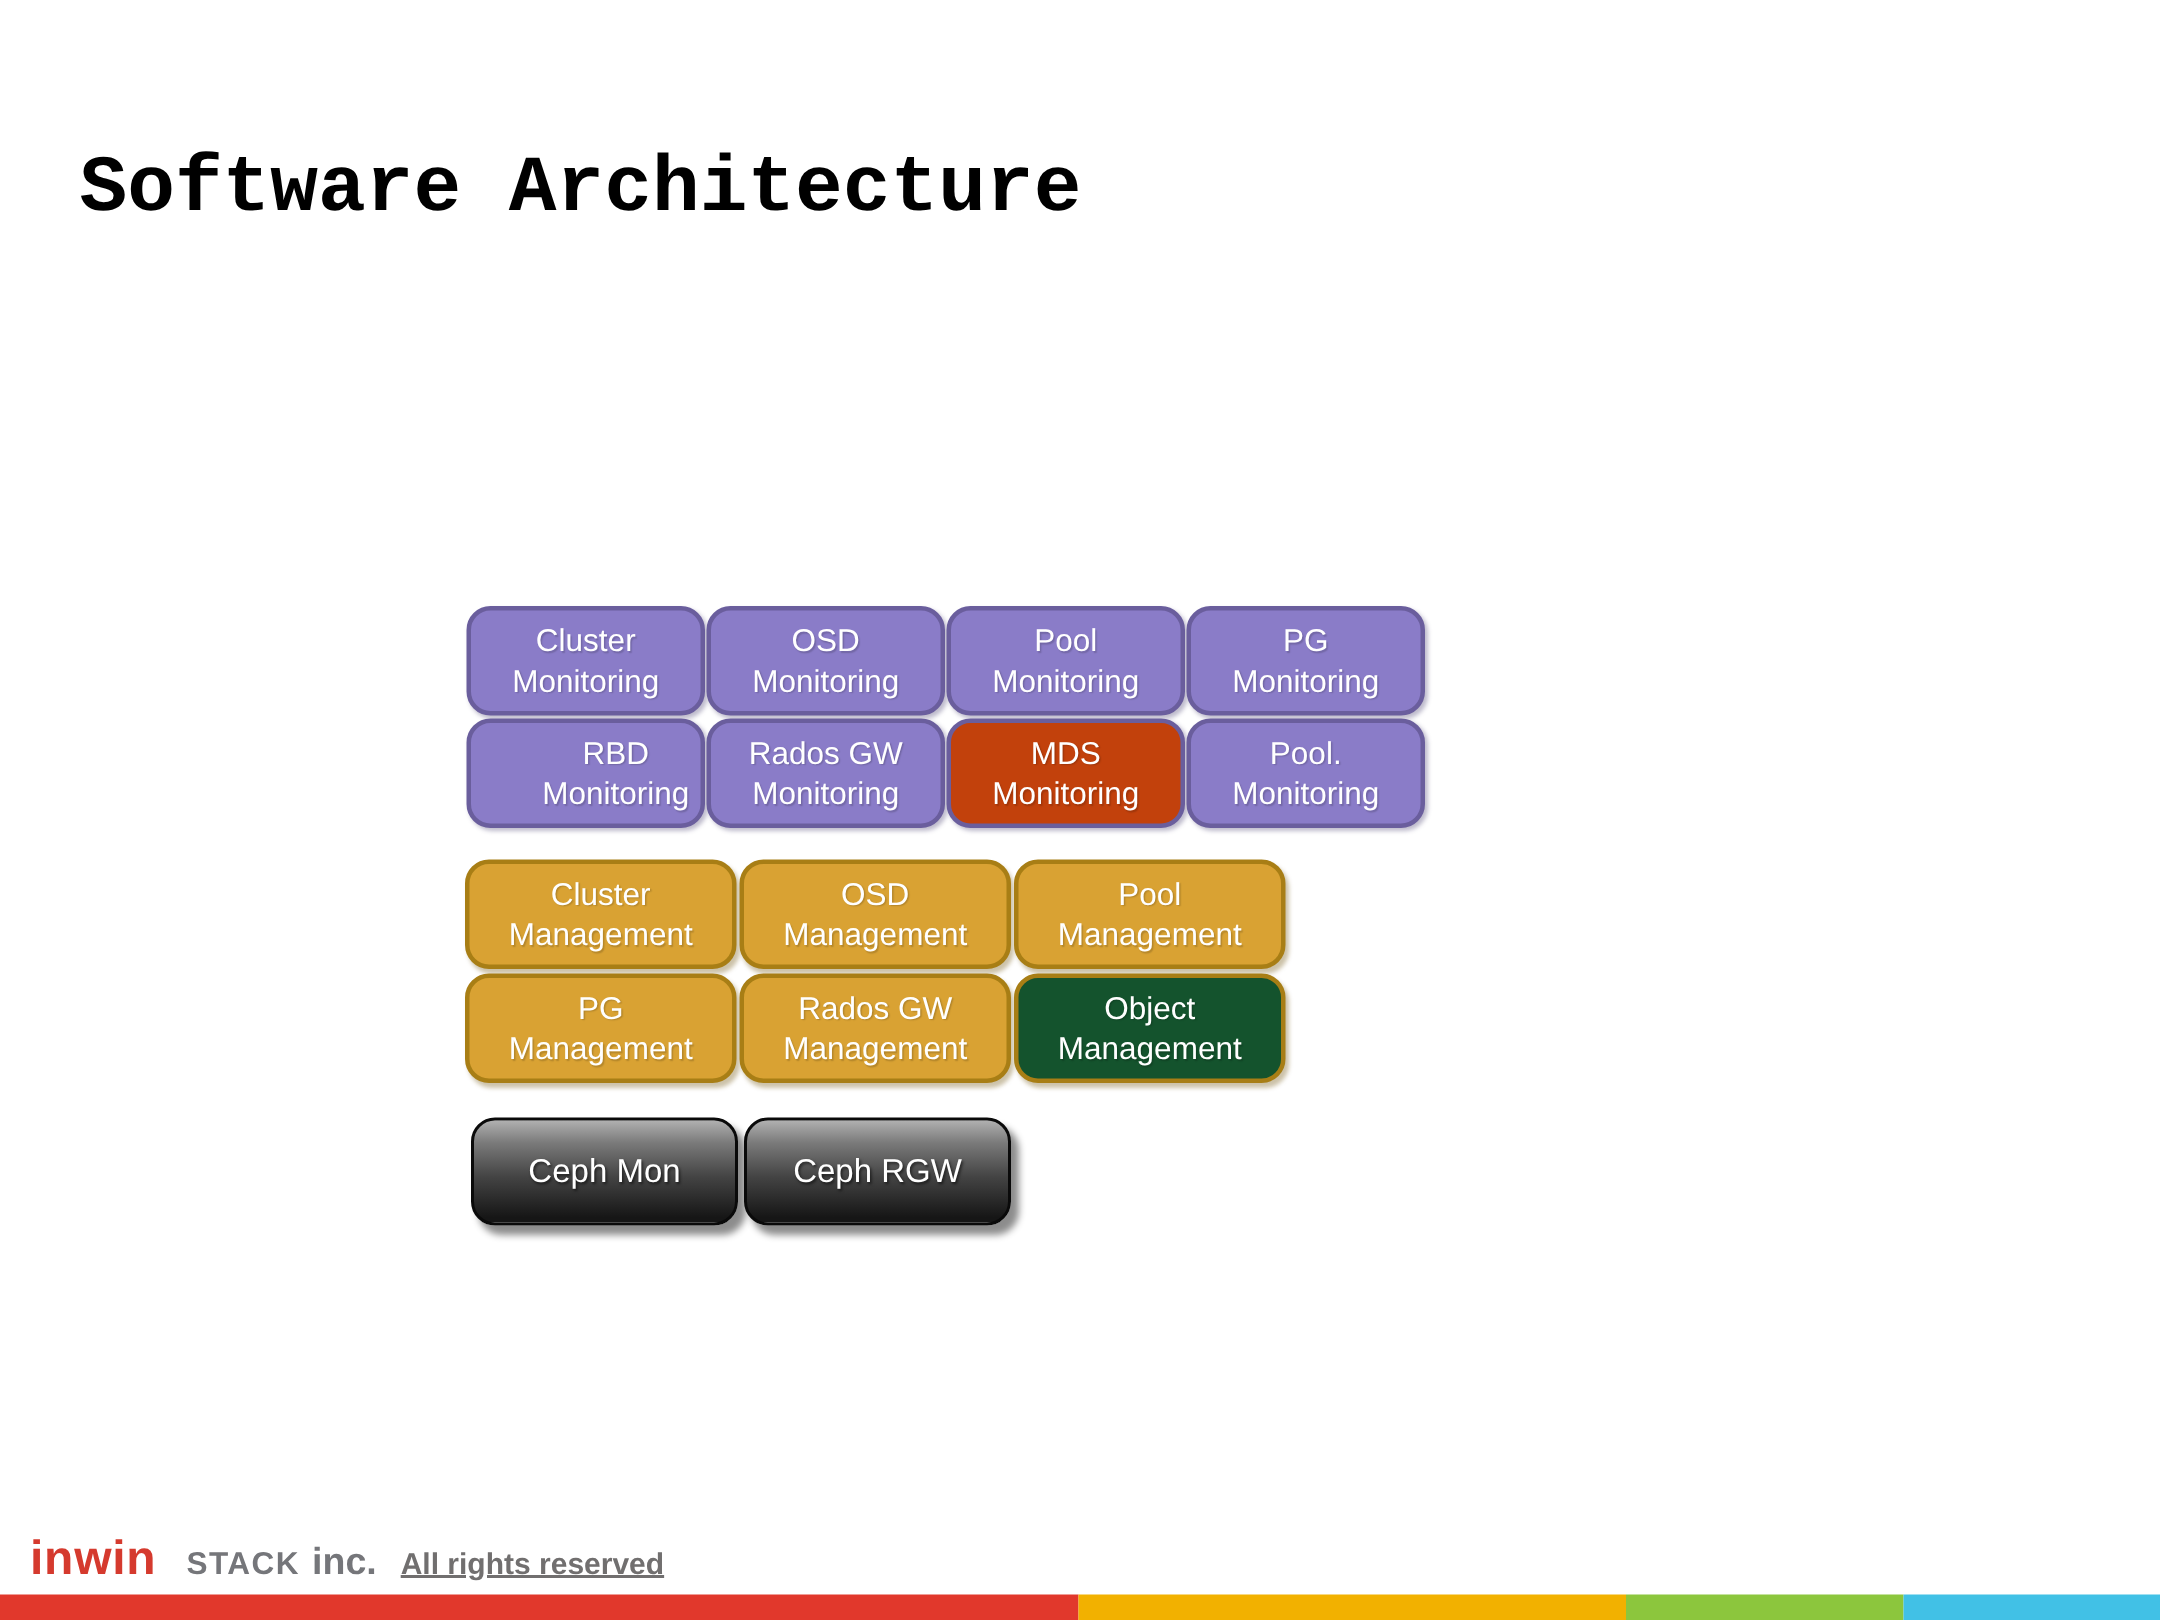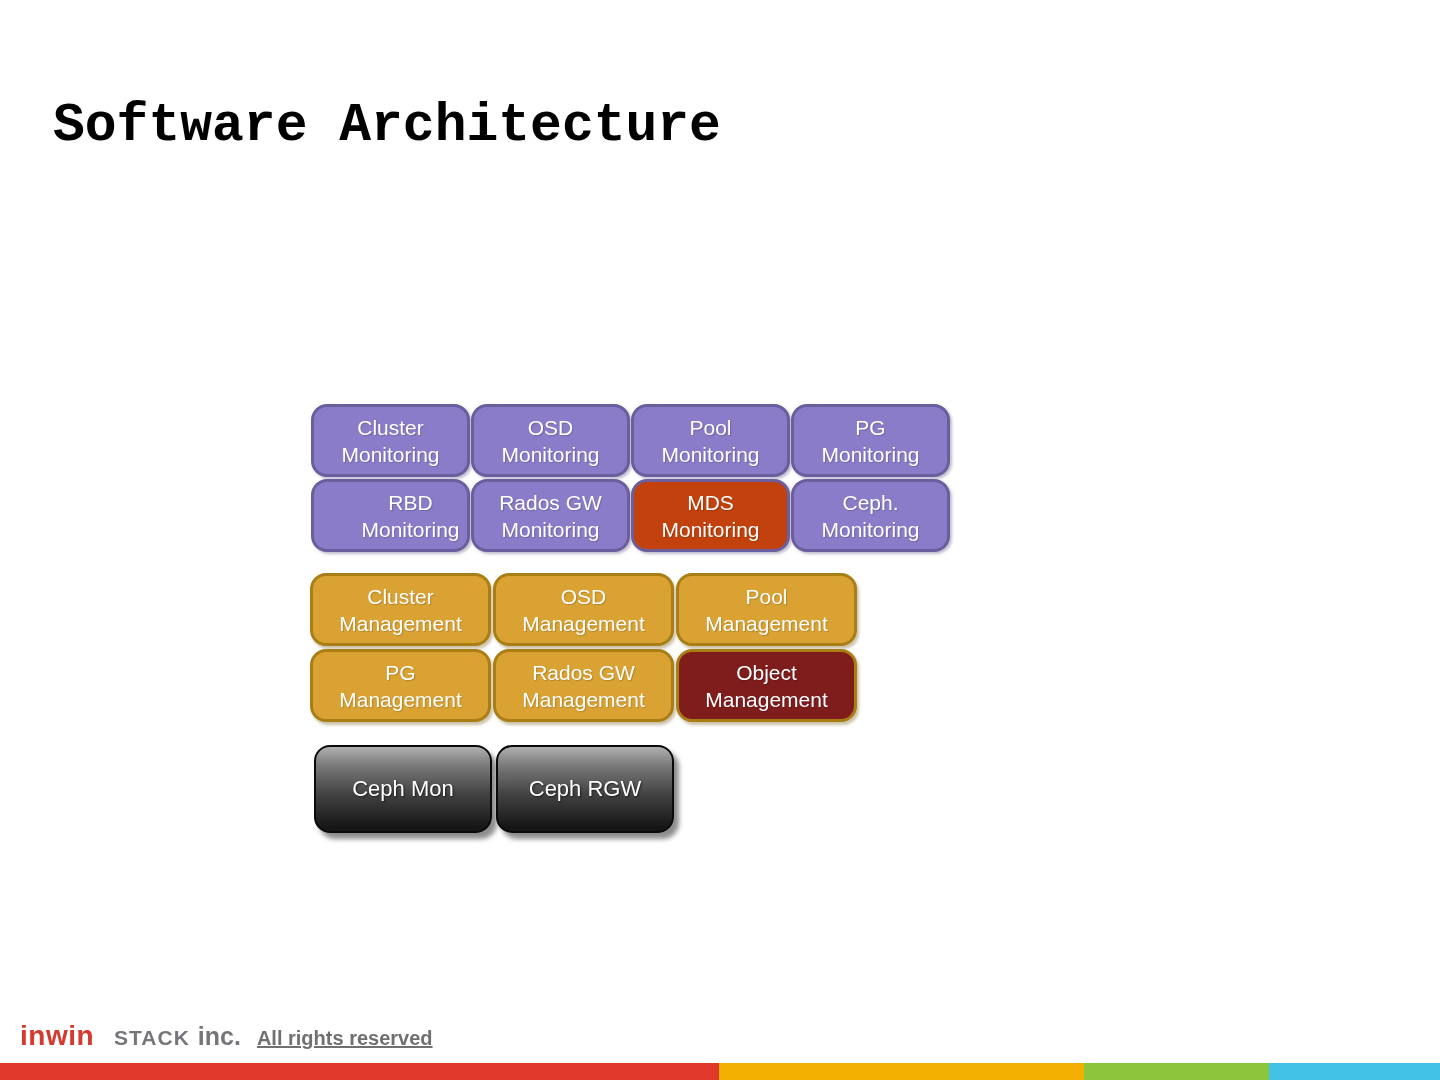--- a/index.html
+++ b/index.html
@@ -25,33 +25,33 @@
     border-radius:16px;
     display:flex;flex-direction:column;align-items:center;justify-content:center;
     color:#ffffff;text-align:center;white-space:pre-line;
     font-size:21px;line-height:27px;
     border:3px solid transparent;
     text-shadow:1px 1px 1px rgba(0,0,0,0.18);
   }
   .box-mon{width:159px;height:73px;box-shadow:2px 2px 3px rgba(70,60,110,0.35);}
   .box-mgmt{width:181px;height:73px;box-shadow:2px 3px 3px rgba(110,80,10,0.35);}
   .box-ceph{
-    width:178px;height:88px;
+    width:178px;height:72px;
     background:linear-gradient(180deg,#b0b0b0 0%,#7a7a7a 22%,#444444 55%,#161616 95%);
     border:2px solid #0a0a0a;
     box-shadow:5px 6px 5px rgba(0,0,0,0.45);
     font-size:22px;line-height:26px;
     text-shadow:1px 1px 2px rgba(0,0,0,0.6);
   }
 
   .footer-logo{
     position:absolute;left:20px;top:1020px;
     display:flex;align-items:baseline;white-space:nowrap;
   }
-  .logo-inwin{font-weight:bold;font-size:28px;letter-spacing:0.5px;}
+  .logo-inwin{font-weight:bold;font-size:32px;letter-spacing:0.5px;}
   .logo-stack{font-weight:bold;font-size:21px;letter-spacing:1px;margin-left:20px;}
   .logo-inc{font-weight:bold;font-size:25px;margin-left:8px;}
   .logo-rights{font-weight:600;font-size:20px;margin-left:16px;text-decoration:underline;}
 
   .bottom-bar{
     position:absolute;left:0;bottom:0;width:1440px;height:17px;
     display:flex;
   }
   .bar-seg{height:100%;}
 </style>
@@ -72,38 +72,38 @@
     <div class="box box-mon" style="background-color: rgb(138, 124, 200); border-color: rgb(106, 94, 157);">PG
 Monitoring</div>
   </div>
   <div class="row row-mon2">
     <div class="box box-mon" style="background-color: rgb(138, 124, 200); border-color: rgb(106, 94, 157); padding-left: 40px;">RBD
 Monitoring</div>
     <div class="box box-mon" style="background-color: rgb(138, 124, 200); border-color: rgb(106, 94, 157);">Rados GW
 Monitoring</div>
     <div class="box box-mon" style="background-color: #c2410c; border-color: rgb(106, 94, 157);">MDS
 Monitoring</div>
-    <div class="box box-mon" style="background-color: rgb(138, 124, 200); border-color: rgb(106, 94, 157);">Ceph.
+    <div class="box box-mon" style="background-color: rgb(138, 124, 200); border-color: rgb(106, 94, 157);">Pool.
 Monitoring</div>
   </div>
 
   <div class="row row-mgmt1">
     <div class="box box-mgmt" style="background-color: rgb(217, 162, 51); border-color: rgb(168, 126, 21);">Cluster
 Management</div>
     <div class="box box-mgmt" style="background-color: rgb(217, 162, 51); border-color: rgb(168, 126, 21);">OSD
 Management</div>
     <div class="box box-mgmt" style="background-color: rgb(217, 162, 51); border-color: rgb(168, 126, 21);">Pool
 Management</div>
   </div>
   <div class="row row-mgmt2">
     <div class="box box-mgmt" style="background-color: rgb(217, 162, 51); border-color: rgb(168, 126, 21);">PG
 Management</div>
     <div class="box box-mgmt" style="background-color: rgb(217, 162, 51); border-color: rgb(168, 126, 21);">Rados GW
 Management</div>
-    <div class="box box-mgmt" style="background-color: #7f1d1d; border-color: rgb(168, 126, 21);">Object
+    <div class="box box-mgmt" style="background-color: #14532d; border-color: rgb(168, 126, 21);">Object
 Management</div>
   </div>
 
   <div class="row row-ceph">
     <div class="box box-ceph">Ceph Mon</div>
     <div class="box box-ceph">Ceph RGW</div>
   </div>
 
   <div class="footer-logo">
     <span class="logo-inwin" style="color: rgb(213, 58, 46);">inwin</span>

